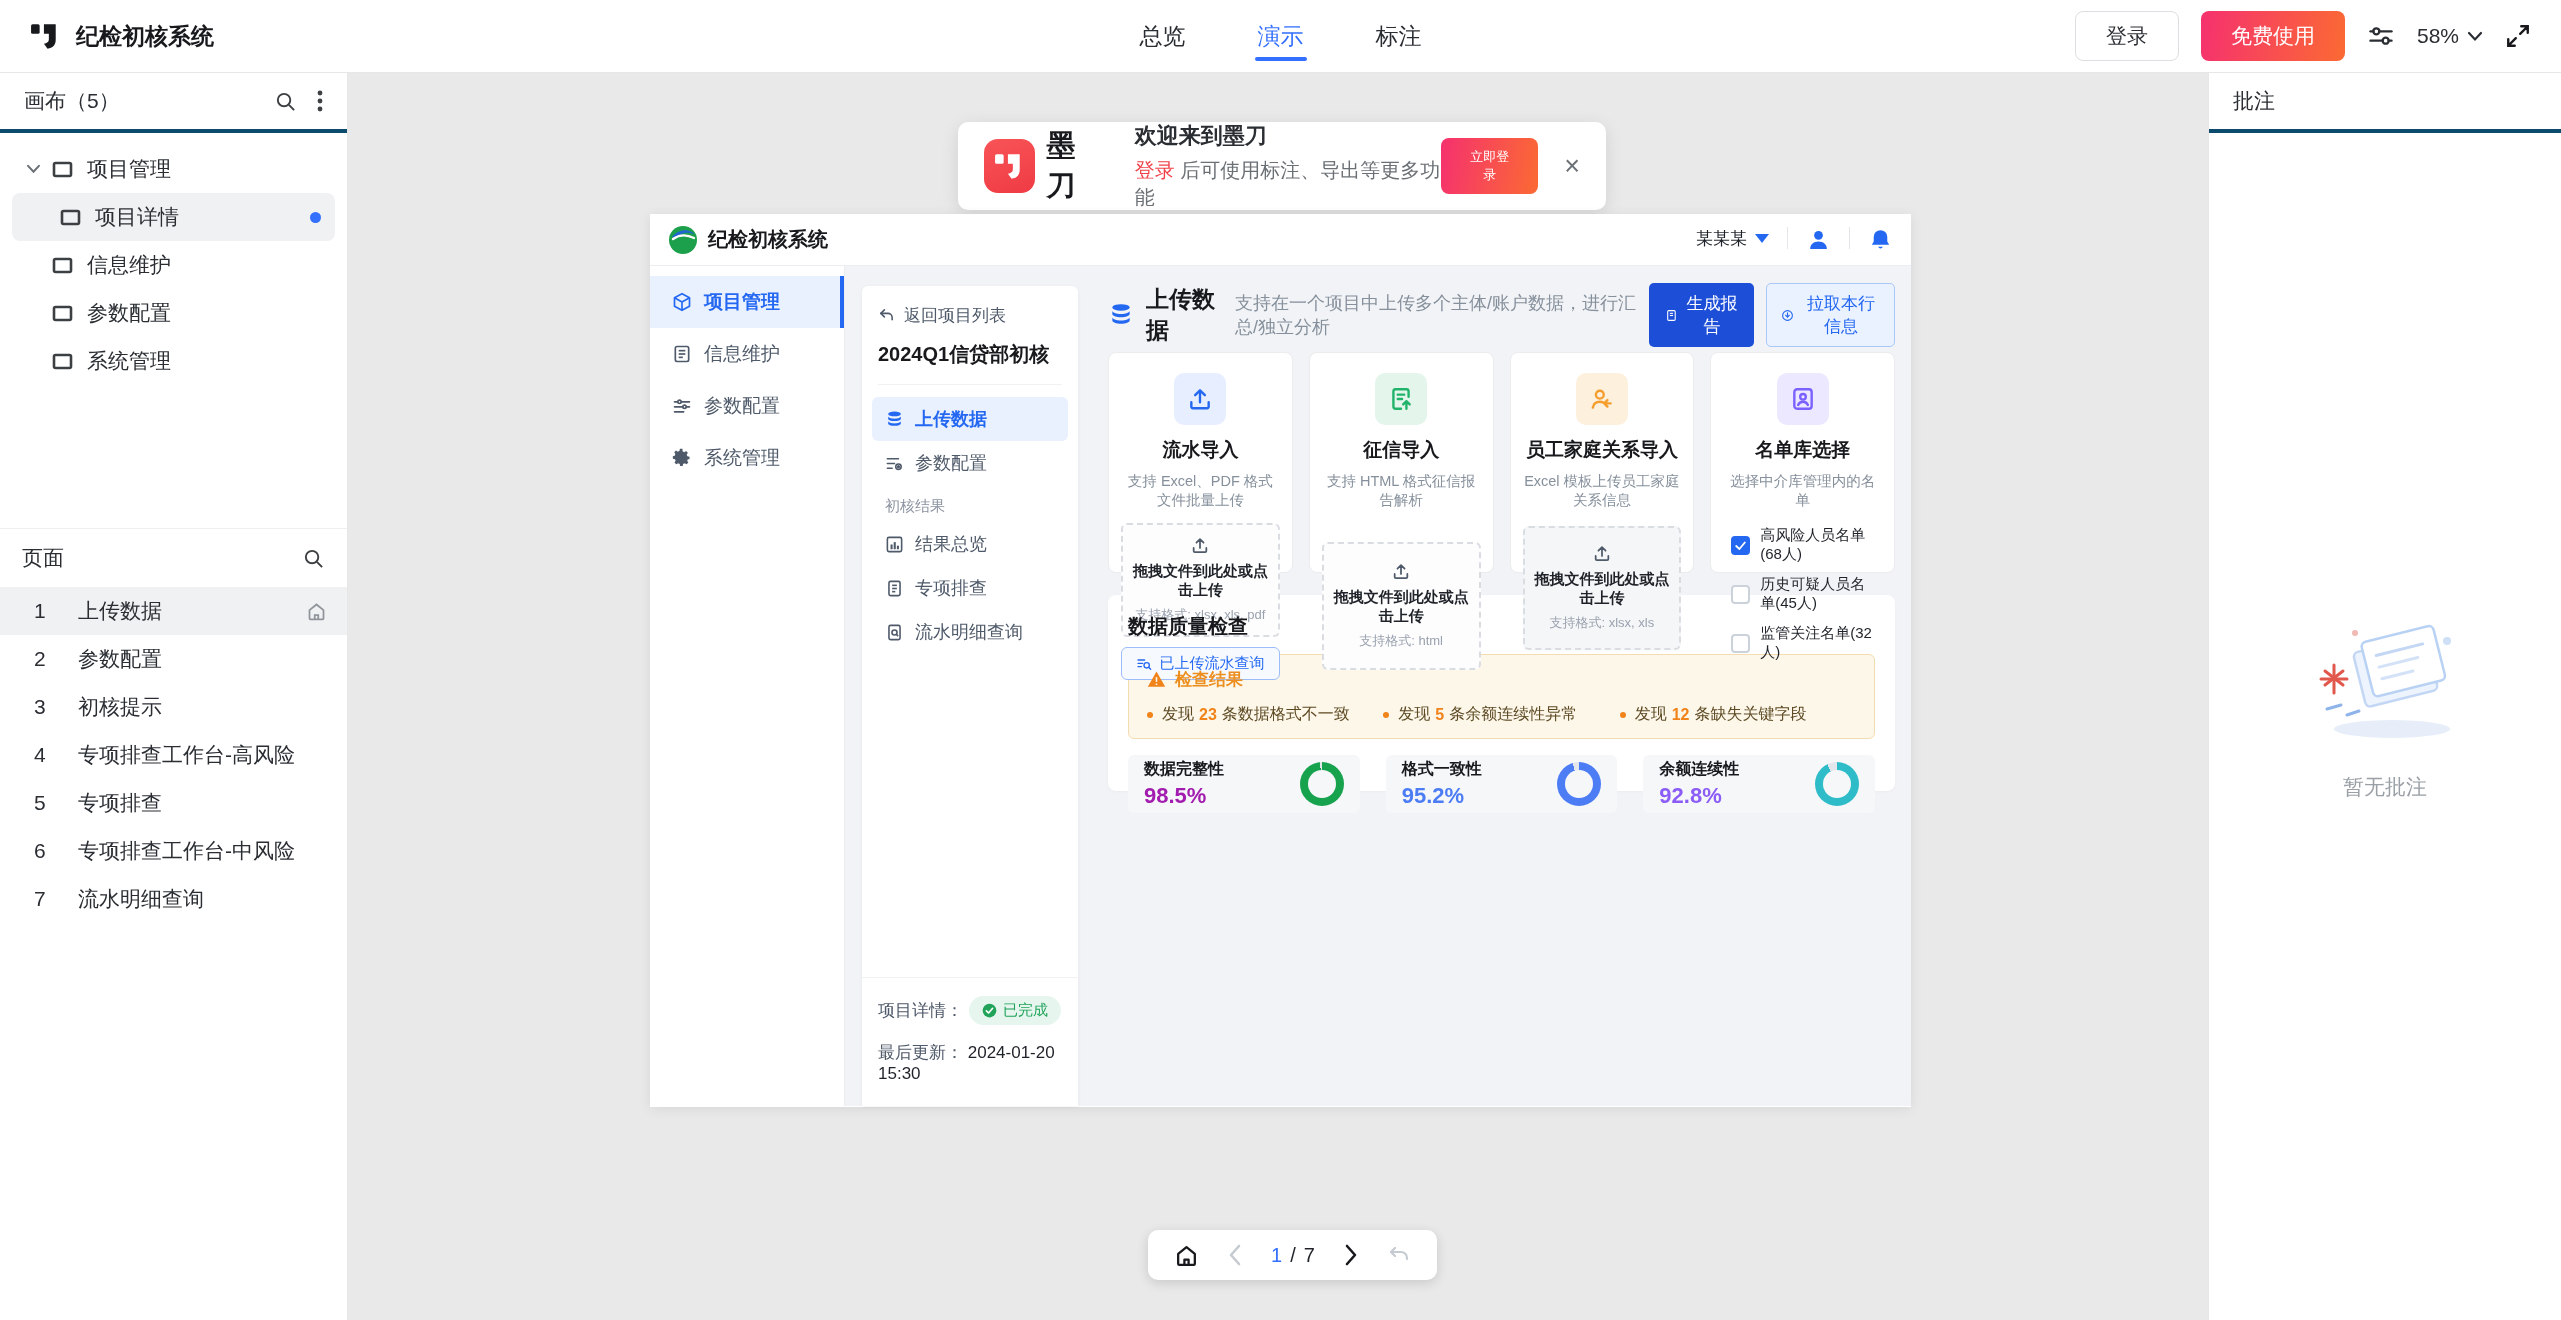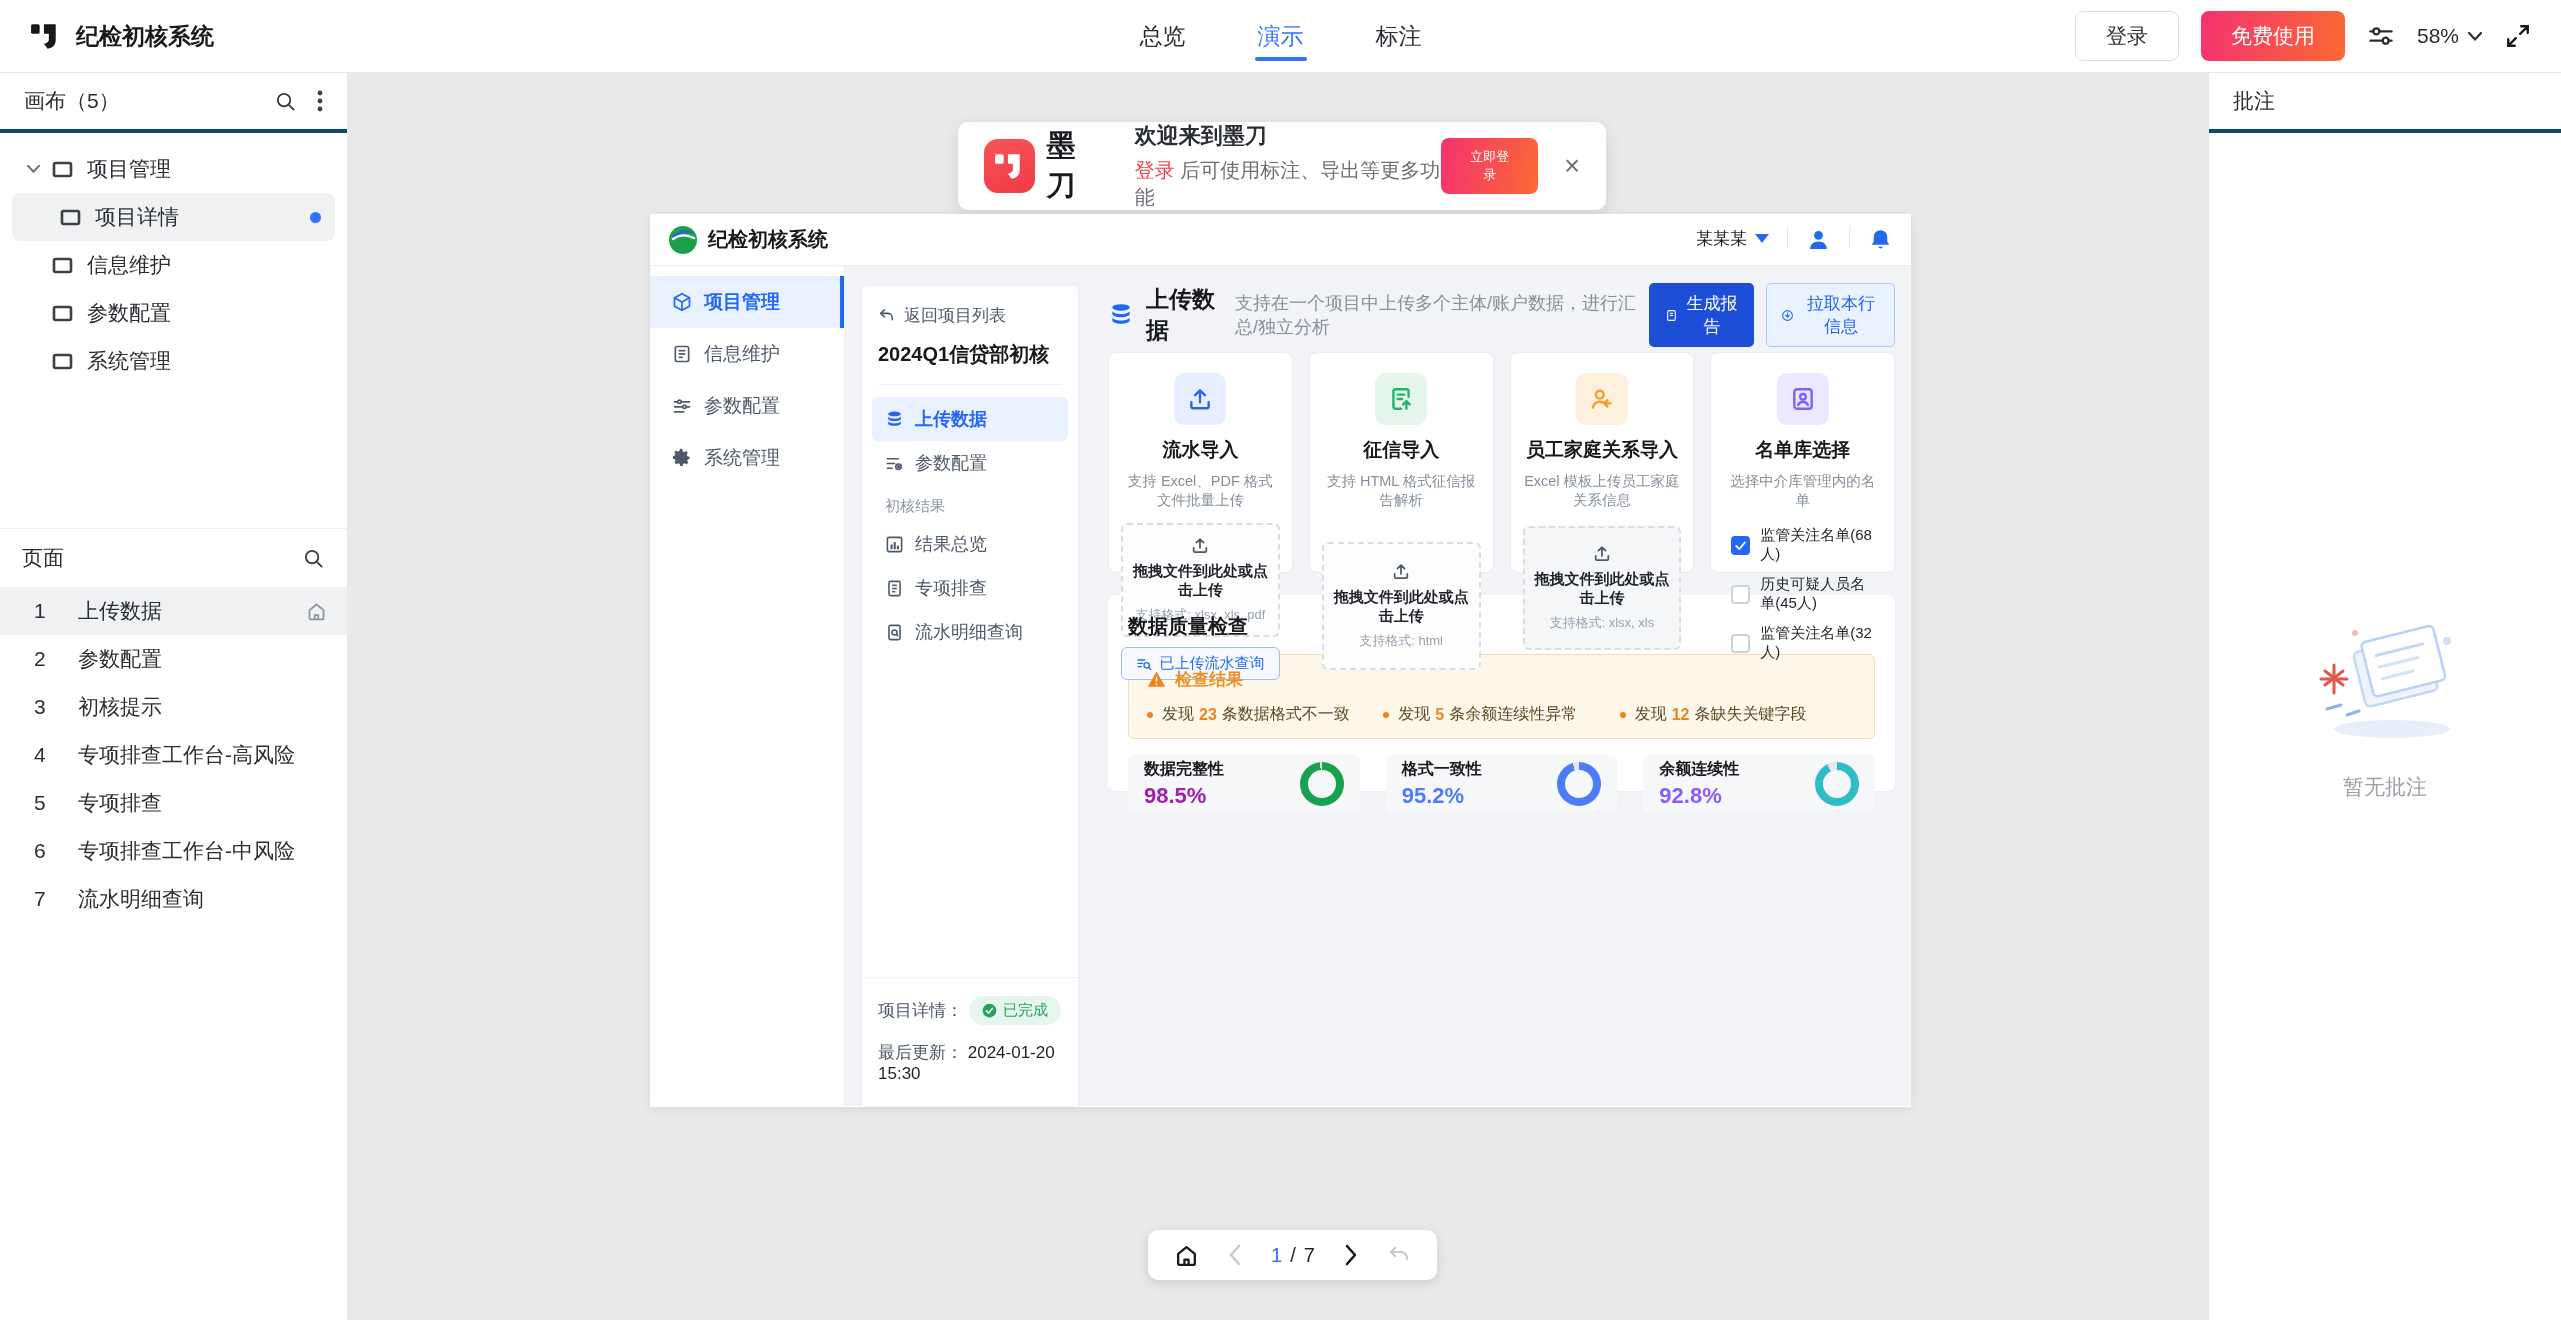--- a/index.html
+++ b/index.html
@@ -662,21 +662,21 @@
               </div>
               <div class="ucard-title">名单库选择</div>
               <div class="ucard-desc">选择中介库管理内的名单</div>
               <div class="opt-list" style="margin-top:16px;">
                 <div class="opt-row">
                   <span class="cbx on">
                     <svg width="13" height="13" viewBox="0 0 24 24">
                         <polyline points="4,13 10,18.5 20,6.5" fill="none" stroke="#fff" stroke-width="3.4" stroke-linecap="round" stroke-linejoin="round"></polyline>
                       </svg>
                   </span>
-                  <span class="opt-label">监管关注名单(68人)</span>
+                  <span class="opt-label">高风险人员名单(68人)</span>
                 </div>
                 <div class="opt-row">
                   <span class="cbx"></span>
                   <span class="opt-label">历史可疑人员名单(45人)</span>
                 </div>
                 <div class="opt-row">
                   <span class="cbx"></span>
                   <span class="opt-label">监管关注名单(32人)</span>
                 </div>
               </div>

